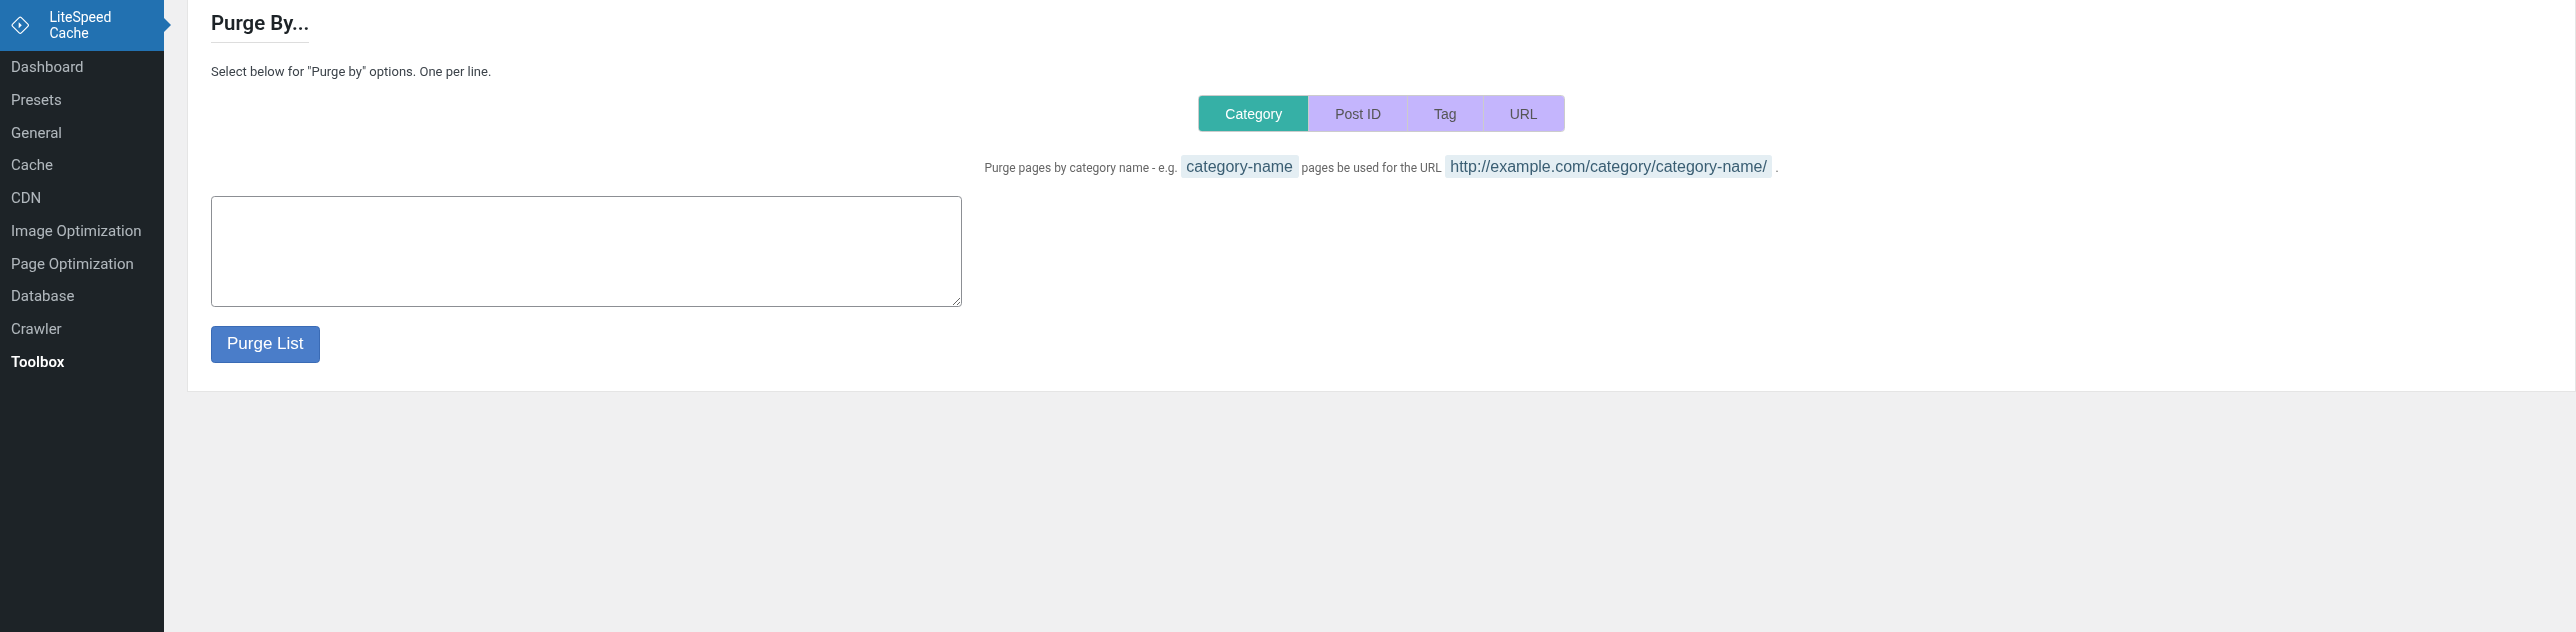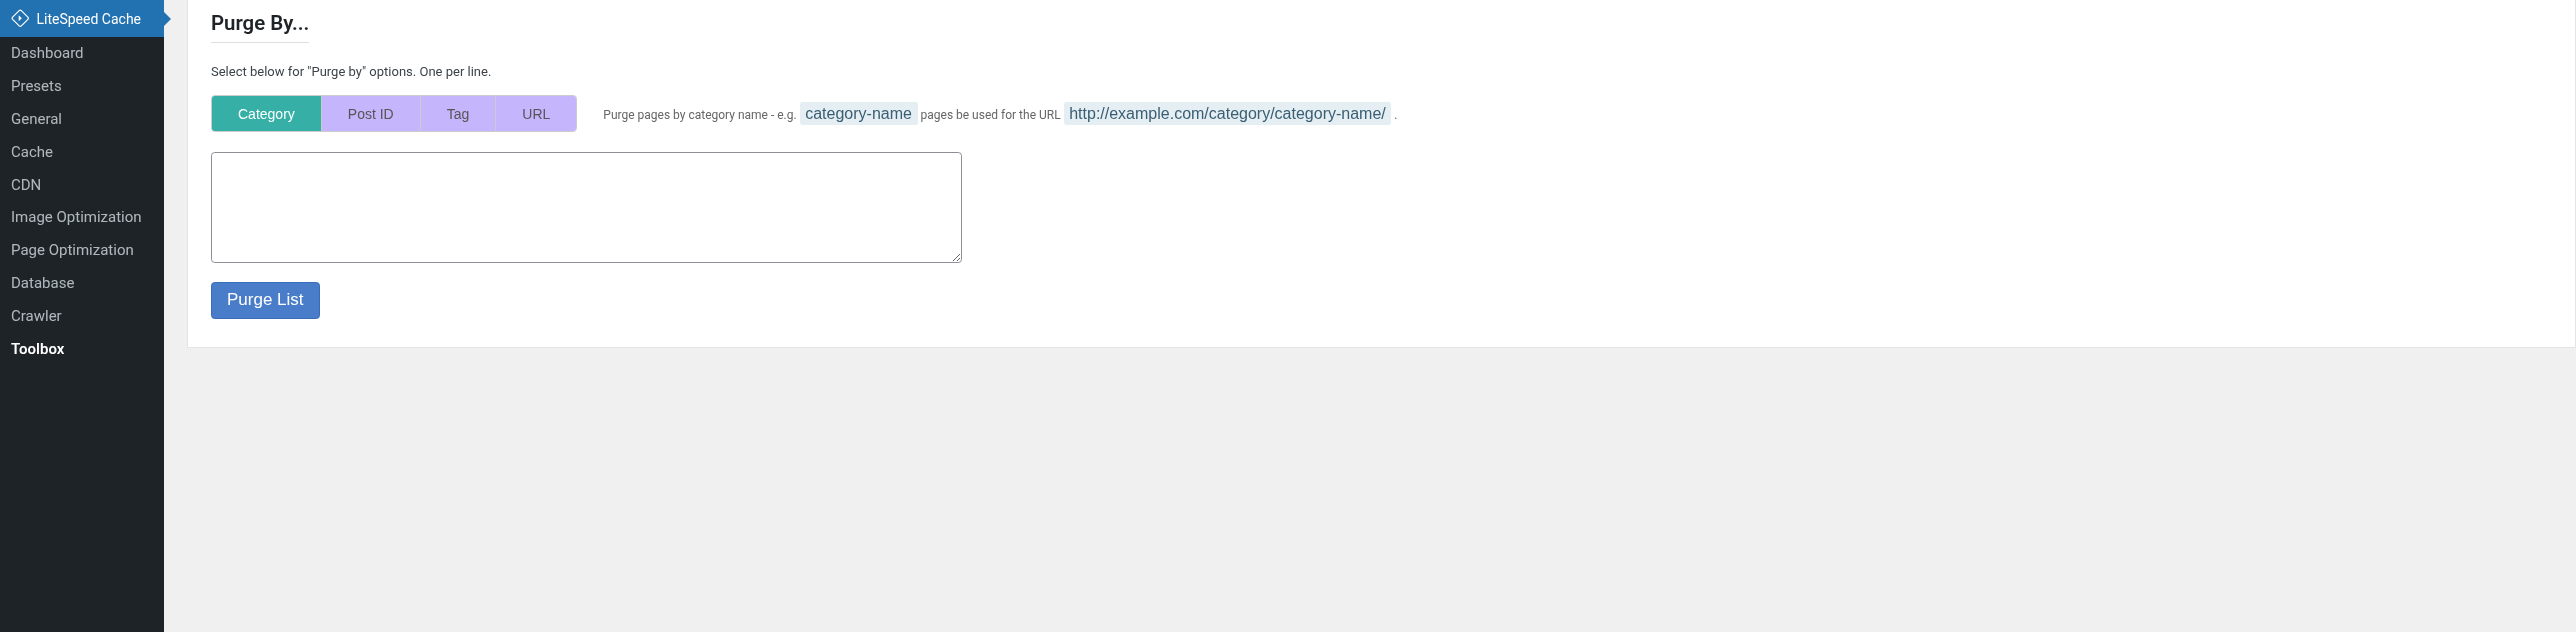--- a/index.html
+++ b/index.html
@@ -17,21 +17,21 @@
       width: 164px;
       background: #1d2327;
       flex-shrink: 0;
     }
     .sidebar-brand {
       background: #2271b1;
       color: #fff;
       padding: 9.3px 11px;
       display: flex;
       align-items: center;
-      gap: 7px;
+      gap: 20px;
       font-size: 14px;
       position: relative;
     }
     .sidebar-brand::after {
       content: '';
       position: absolute;
       right: -7.4px;
       top: 50%;
       transform: translateY(-50%);
       border-top: 7.4px solid transparent;
@@ -83,20 +83,21 @@
     .description {
       font-size: 13px;
       color: #3c434a;
       margin-bottom: 16.7px;
     }
     .tabs-row {
       display: flex;
       align-items: center;
       gap: 26px;
       margin-bottom: 20.4px;
+      flex-direction: column;
     }
     .tabs {
       display: flex;
       border: 0.9px solid #ccc;
       border-radius: 3.7px;
       overflow: hidden;
     }
     .tab {
       padding: 9.3px 26px;
       font-size: 14px;

